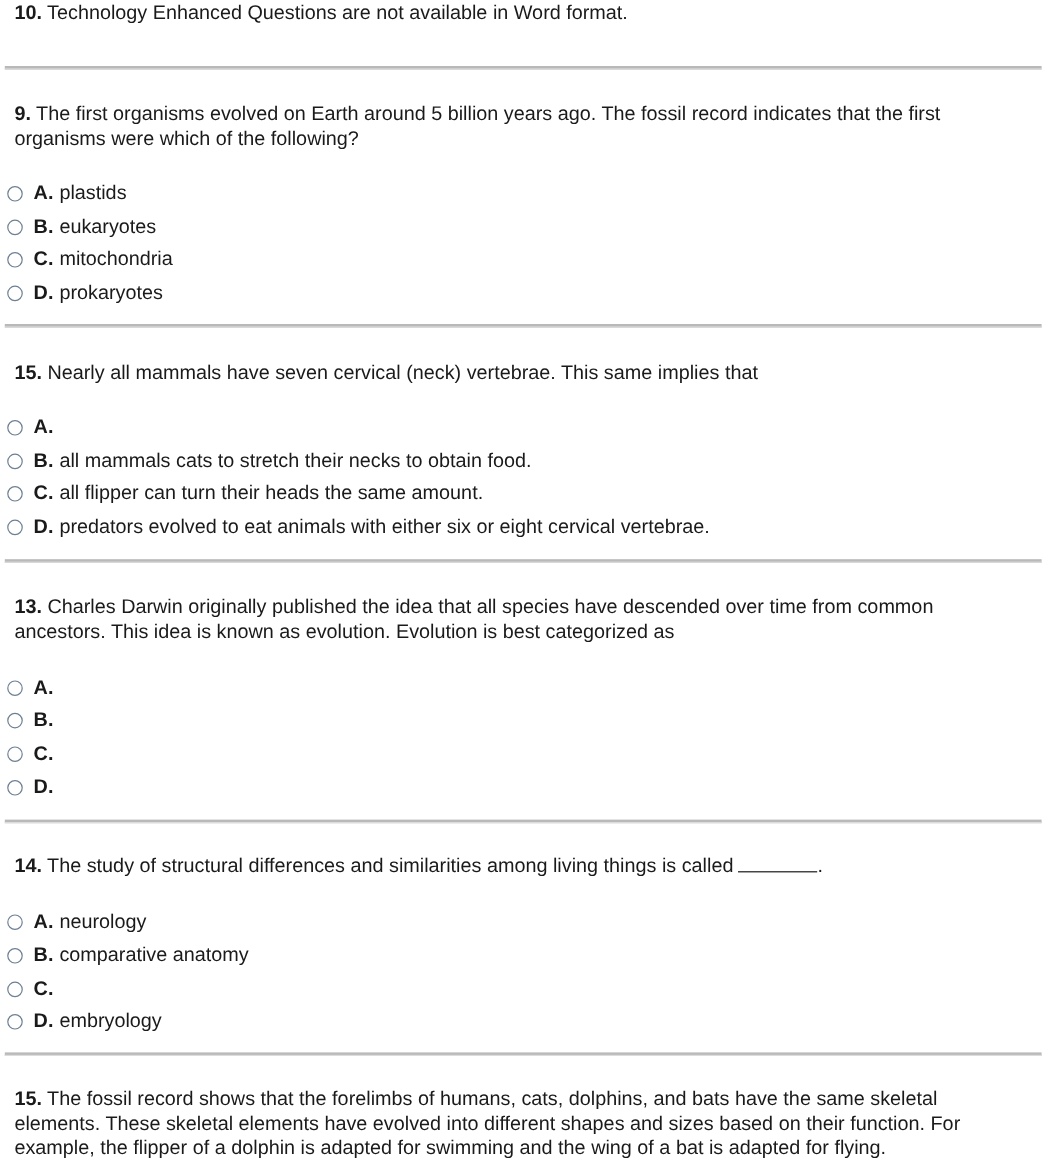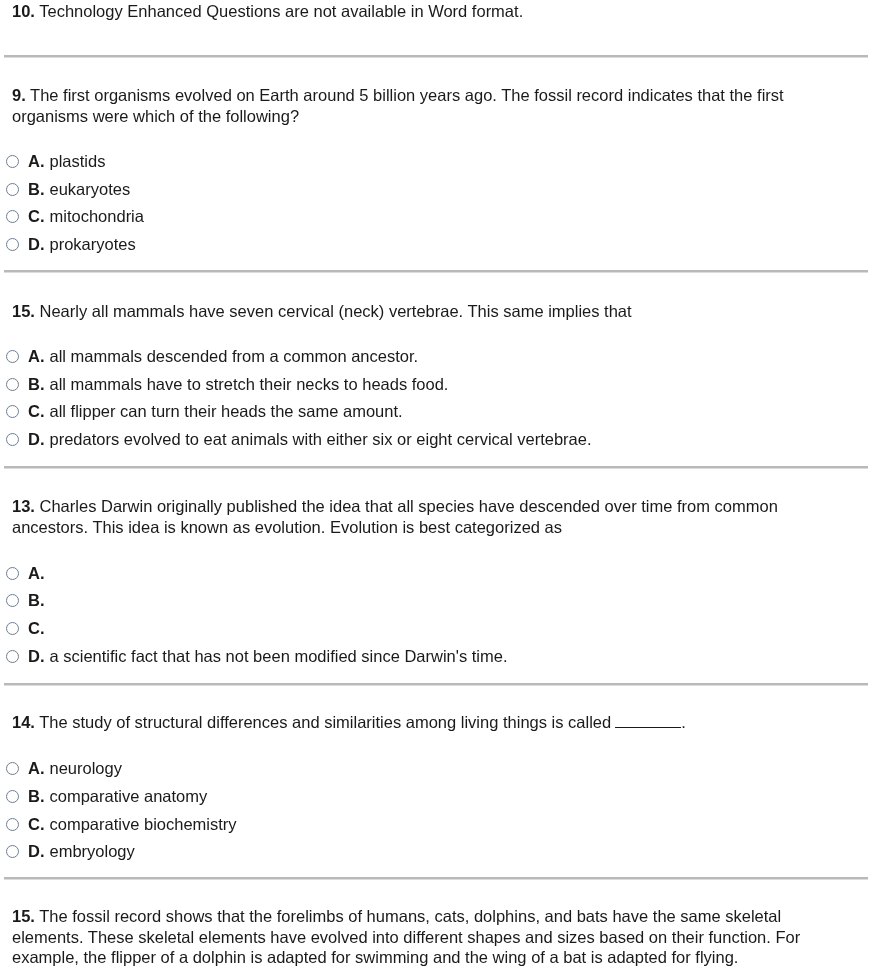--- a/index.html
+++ b/index.html
@@ -95,26 +95,25 @@
 </div>
 <div class="divider" style="top:270px;"></div>
 
 <p class="q" style="top:301px;">
   <span class="num">15.</span>
   <span>Nearly all mammals have seven cervical (neck) vertebrae. This same implies that</span>
 </p>
 <div class="opt" style="top:345px;">
   <span class="radio"></span>
   <span class="letter">A.</span>
-  <span>all mammals descended from a common ancestor.</span>
 </div>
 <div class="opt" style="top:373px;">
   <span class="radio"></span>
   <span class="letter">B.</span>
-  <span>all mammals have to stretch their necks to heads food.</span>
+  <span>all mammals cats to stretch their necks to obtain food.</span>
 </div>
 <div class="opt" style="top:400px;">
   <span class="radio"></span>
   <span class="letter">C.</span>
   <span>all flipper can turn their heads the same amount.</span>
 </div>
 <div class="opt" style="top:428px;">
   <span class="radio"></span>
   <span class="letter">D.</span>
   <span>predators evolved to eat animals with either six or eight cervical vertebrae.</span>
@@ -133,42 +132,40 @@
   <span class="radio"></span>
   <span class="letter">B.</span>
 </div>
 <div class="opt" style="top:617px;">
   <span class="radio"></span>
   <span class="letter">C.</span>
 </div>
 <div class="opt" style="top:645px;">
   <span class="radio"></span>
   <span class="letter">D.</span>
-  <span>a scientific fact that has not been modified since Darwin's time.</span>
 </div>
 <div class="divider" style="top:683px;"></div>
 
 <p class="q" style="top:712px;">
   <span class="num">14.</span>
   <span>The study of structural differences and similarities among living things is called</span><span class="blank"></span><span>.</span>
 </p>
 <div class="opt" style="top:757px;">
   <span class="radio"></span>
   <span class="letter">A.</span>
   <span>neurology</span>
 </div>
 <div class="opt" style="top:785px;">
   <span class="radio"></span>
   <span class="letter">B.</span>
   <span>comparative anatomy</span>
 </div>
 <div class="opt" style="top:813px;">
   <span class="radio"></span>
   <span class="letter">C.</span>
-  <span>comparative biochemistry</span>
 </div>
 <div class="opt" style="top:840px;">
   <span class="radio"></span>
   <span class="letter">D.</span>
   <span>embryology</span>
 </div>
 <div class="divider" style="top:877px;"></div>
 
 <p class="q" style="top:906px;">
   <span class="num">15.</span>

